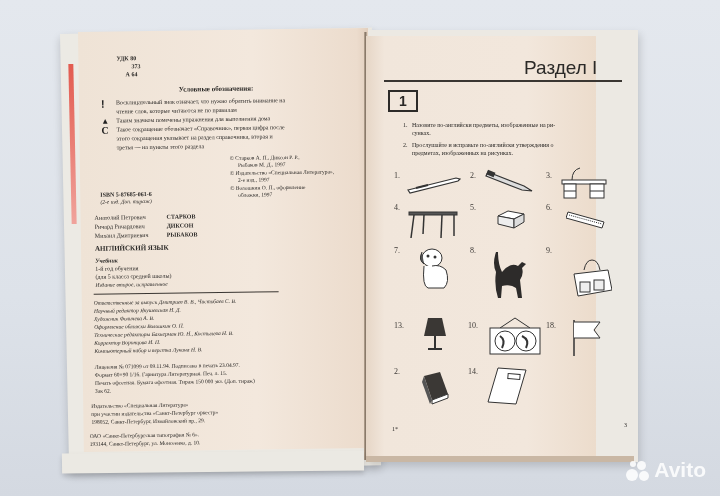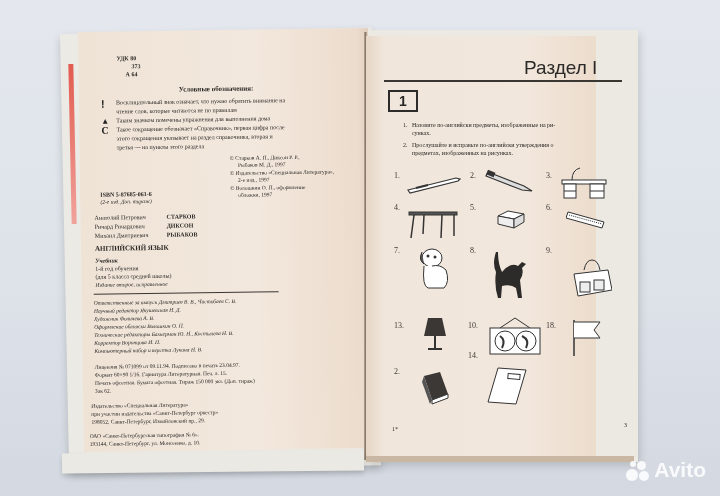--- a/index.html
+++ b/index.html
@@ -197,21 +197,21 @@
       <line x1="4" y1="2" x2="4" y2="38" stroke="#333" stroke-width="1.5"></line>
       <path d="M4 4 L30 4 L24 12 L30 20 L4 20" fill="#fff" stroke="#333"></path>
     </svg>
 
   <div class="t pic-num" style="left:28px;top:332px">2.</div>
   <svg class="abs" style="left:52px;top:334px" width="34" height="36">
       <path d="M6 6 L22 2 L30 24 L14 30 Z" fill="#3b3835"></path>
       <path d="M6 6 L4 12 L12 34 L14 30 Z" fill="#555"></path>
       <path d="M14 30 L30 24 L30 28 L14 34 Z" fill="#fff" stroke="#333"></path>
     </svg>
-  <div class="t pic-num" style="left:102px;top:316px">14.</div>
+  <div class="t pic-num" style="left:102px;top:332px">14.</div>
   <svg class="abs" style="left:120px;top:330px" width="44" height="40">
       <path d="M12 2 L40 4 L30 38 L2 36 Z" fill="#fff" stroke="#333"></path>
       <rect x="22" y="8" width="12" height="5" transform="rotate(5 28 10)" fill="none" stroke="#333"></rect>
     </svg>
 
   <div class="t s6" style="left:26px;top:390px">1*</div>
   <div class="t s6" style="left:258px;top:386px">3</div>
 </div>
 
 <div class="abs" style="left:62px;top:452px;width:302px;height:20px;background:#ebe9e3;transform:rotate(-0.6deg);box-shadow:0 3px 5px rgba(0,0,0,.15)"></div>

